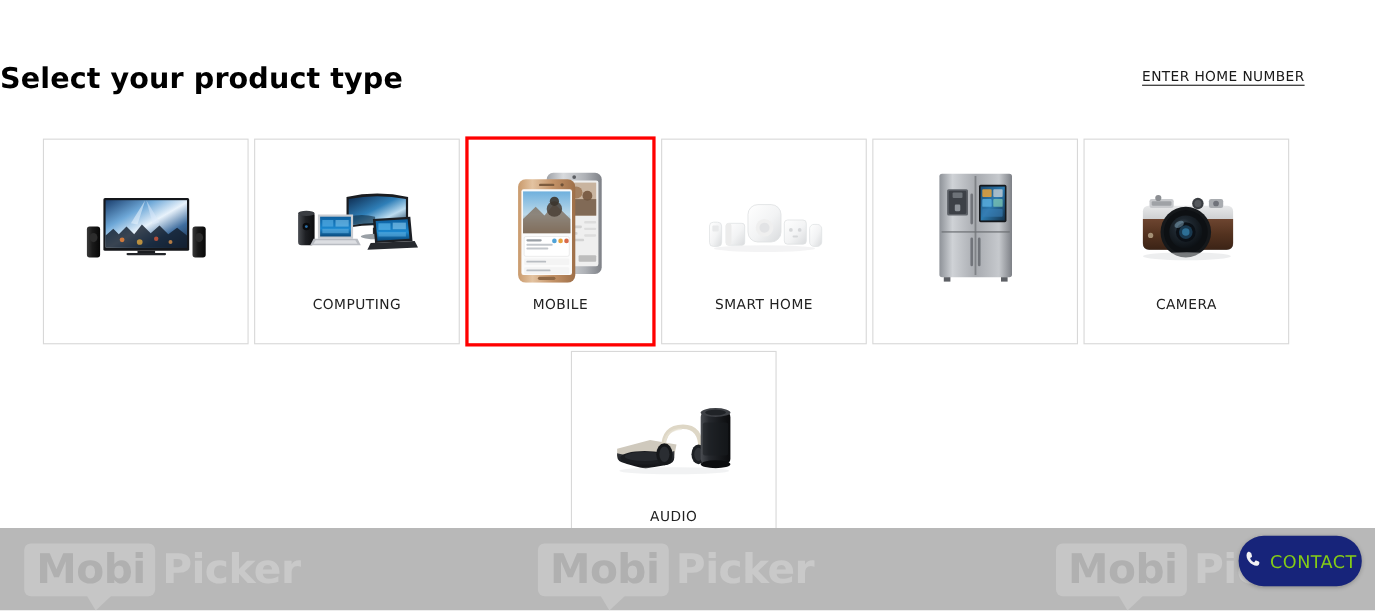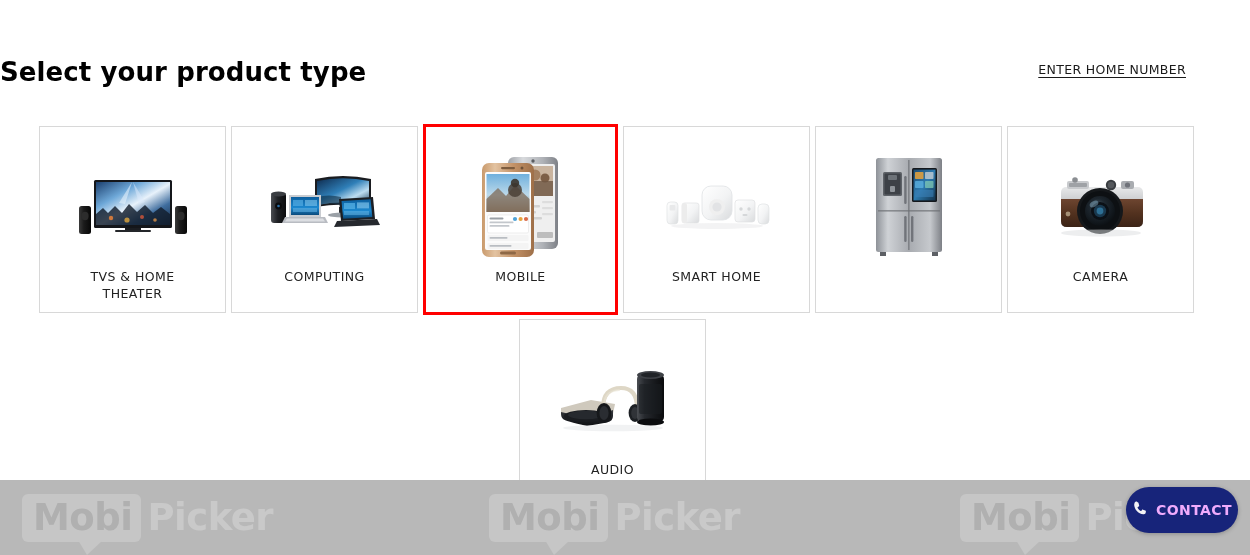--- a/index.html
+++ b/index.html
@@ -76,21 +76,21 @@
     border: 1px solid #d8d8d8;
     background: #ffffff;
     display: flex;
     flex-direction: column;
     align-items: center;
     cursor: pointer;
   }
 
   .card.selected {
     border: 3px solid #ff0000;
-    width: 195px;
+    width: 173px;
     height: 191px;
     margin-top: -2px;
   }
 
   .card-art {
     position: relative;
     width: 120px;
     height: 108px;
     margin-top: 26px;
     display: flex;
@@ -184,23 +184,23 @@
     background: #17247a;
     display: flex;
     align-items: center;
     justify-content: center;
     gap: 7px;
     cursor: pointer;
     box-shadow: 0 1px 4px rgba(0,0,0,0.25);
   }
 
   .contact-label {
-    font-size: 14px;
-    font-weight: bold;
-    color: #f0abfc;
+    font-size: 16px;
+    font-weight: normal;
+    color: #84cc16;
     letter-spacing: 0.4px;
   }
 </style>
 </head>
 <body>
 
 <div class="page">
 
   <div class="header">
     <div class="page-title">Select your product type</div>
@@ -241,24 +241,20 @@
           <circle cx="52" cy="50" r="2.6" fill="#e0a73f" opacity="0.8"></circle>
           <circle cx="67" cy="47" r="2" fill="#d4563a" opacity="0.8"></circle>
           <circle cx="80" cy="50" r="1.8" fill="#e89a4a" opacity="0.75"></circle>
 
           <path d="M57 12 L44 33 L50 34 Z" fill="#eaf4fd" opacity="0.55"></path>
           <path d="M58 12 L70 32 L64 34 Z" fill="#dbeafb" opacity="0.5"></path>
 
           <rect x="50" y="58" width="16" height="2.6" fill="#1b1d21"></rect>
           <rect x="40" y="60" width="36" height="2" rx="1" fill="#24262a"></rect>
         </svg>
-      </div>
-      <div class="card-label">
-        <span>TVS &amp; HOME</span><br>
-        <span>THEATER</span>
       </div>
     </div>
 
     <div class="card">
       <div class="card-art">
         <svg class="art-svg" width="116" height="72" viewBox="0 0 116 72">
           <defs>
             <linearGradient id="monScr" x1="0" y1="0" x2="1" y2="1">
               <stop offset="0%" stop-color="#0e2a4d"></stop>
               <stop offset="45%" stop-color="#2f7fb8"></stop>

